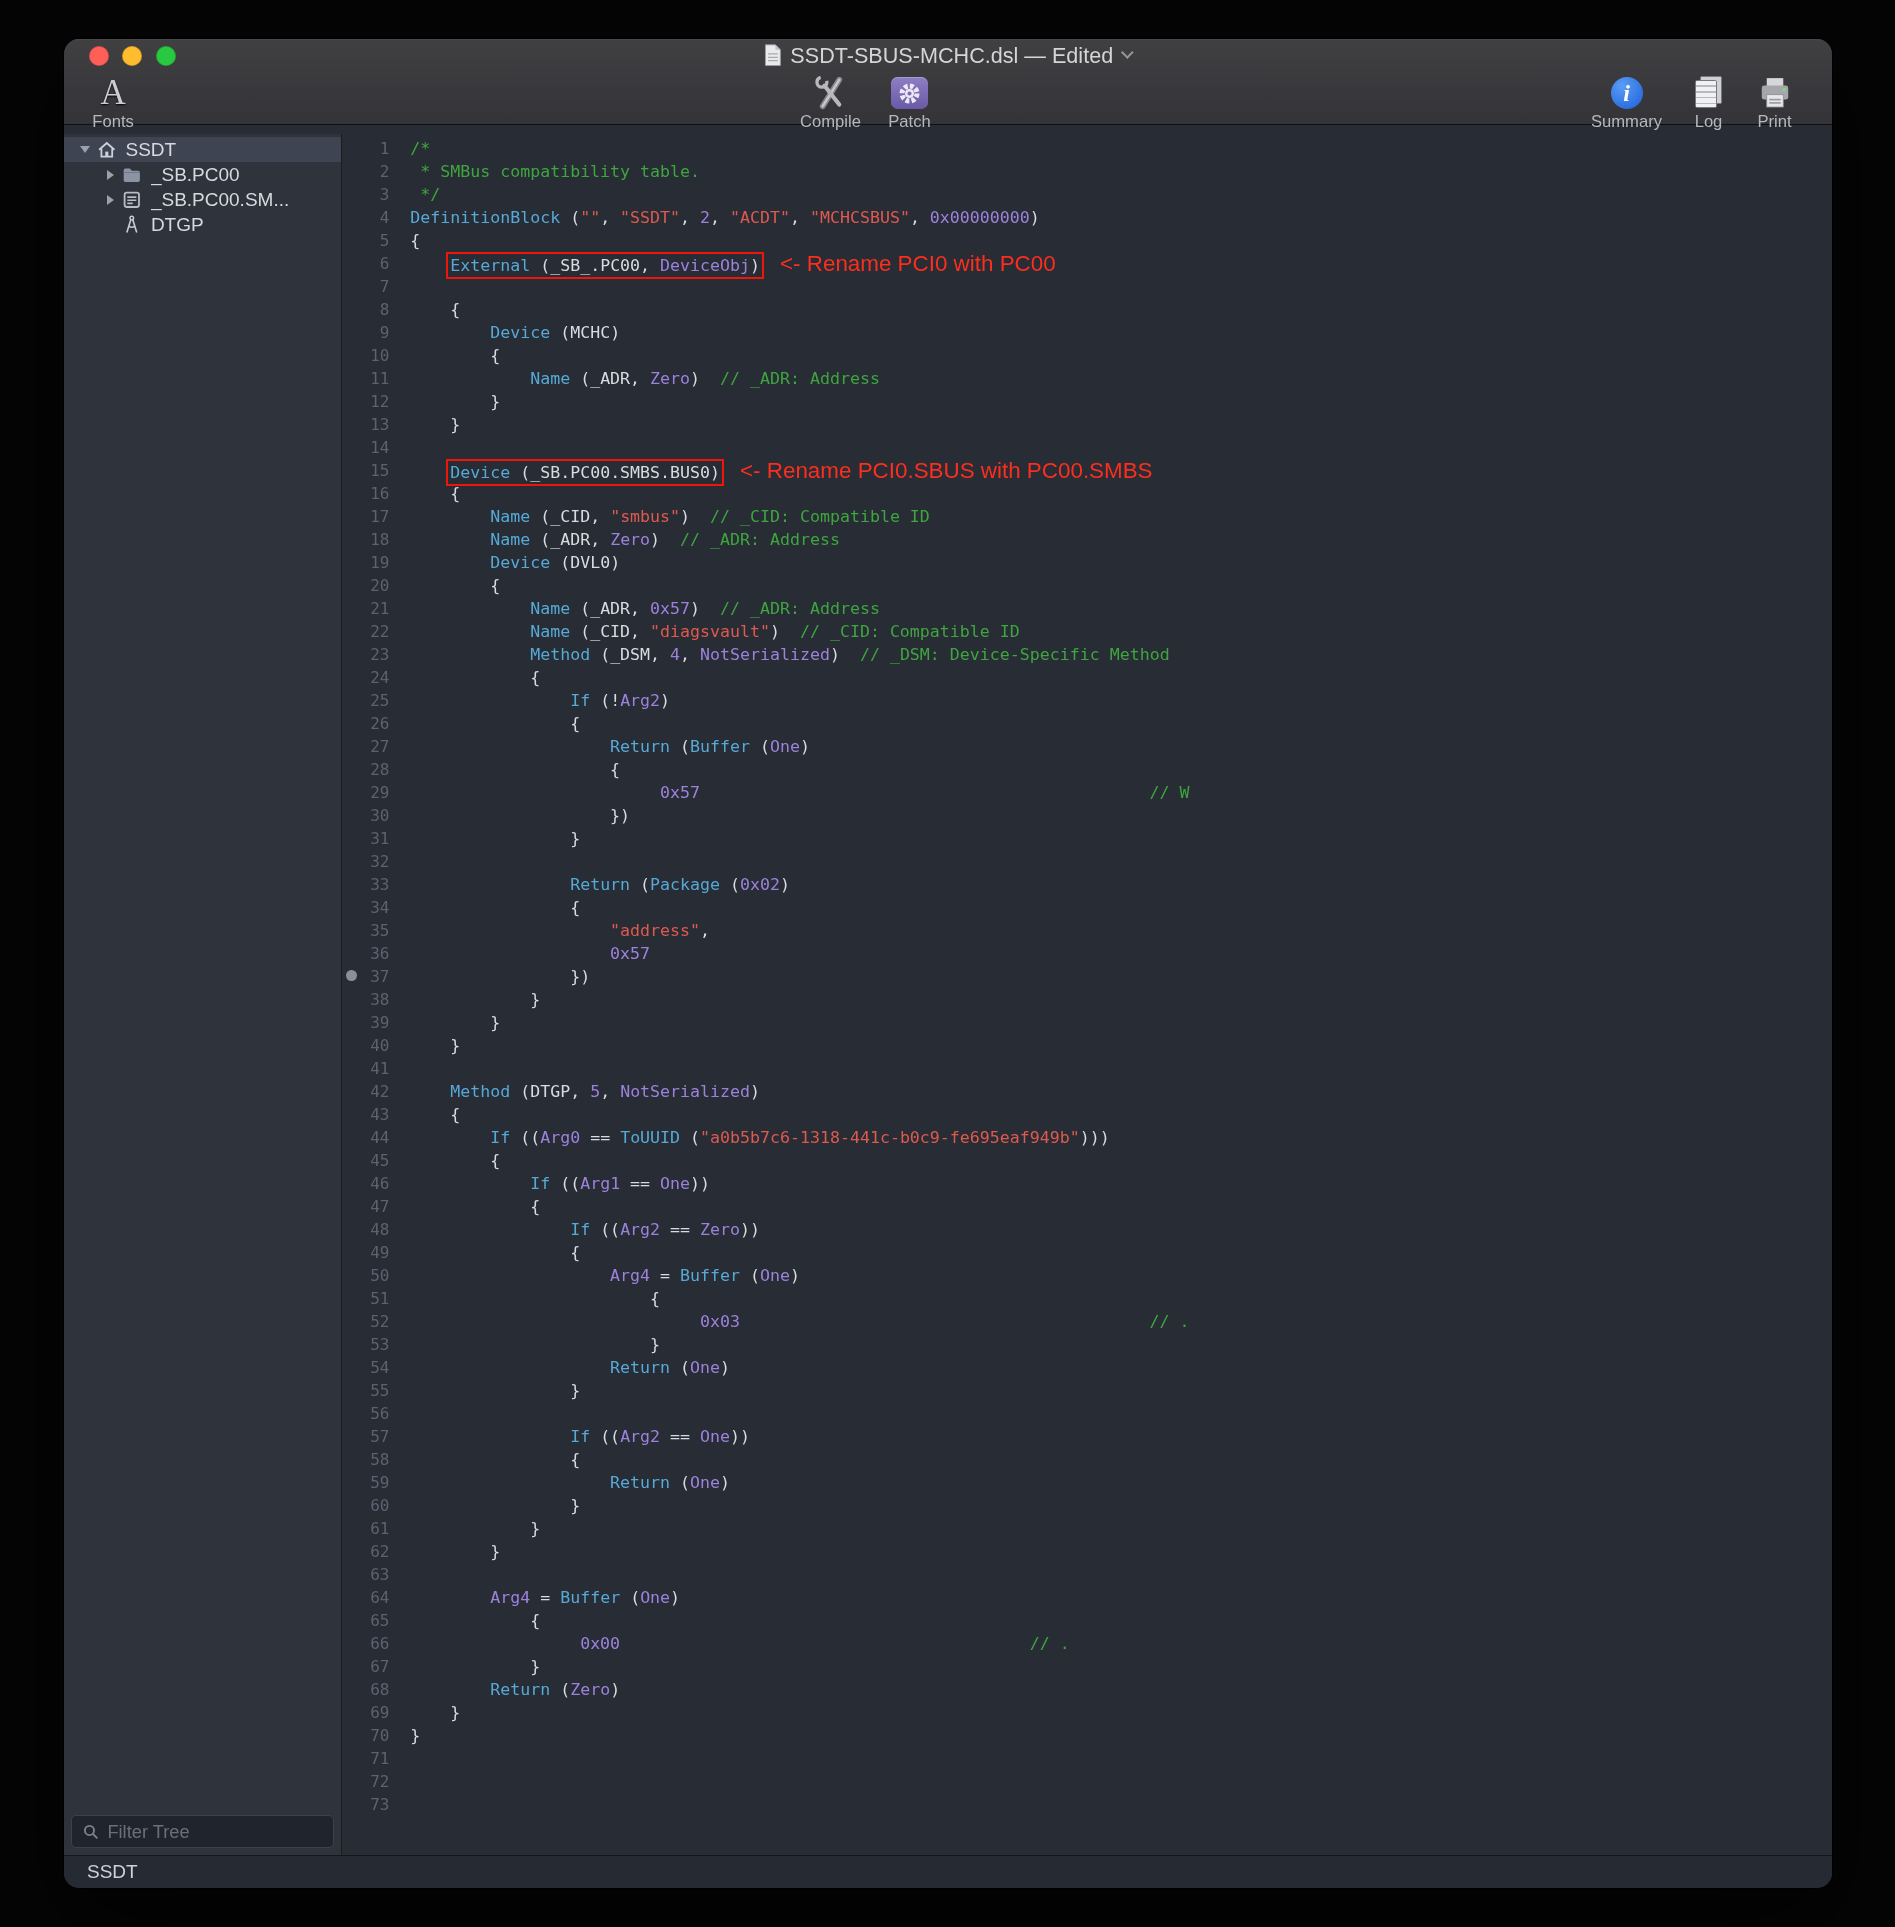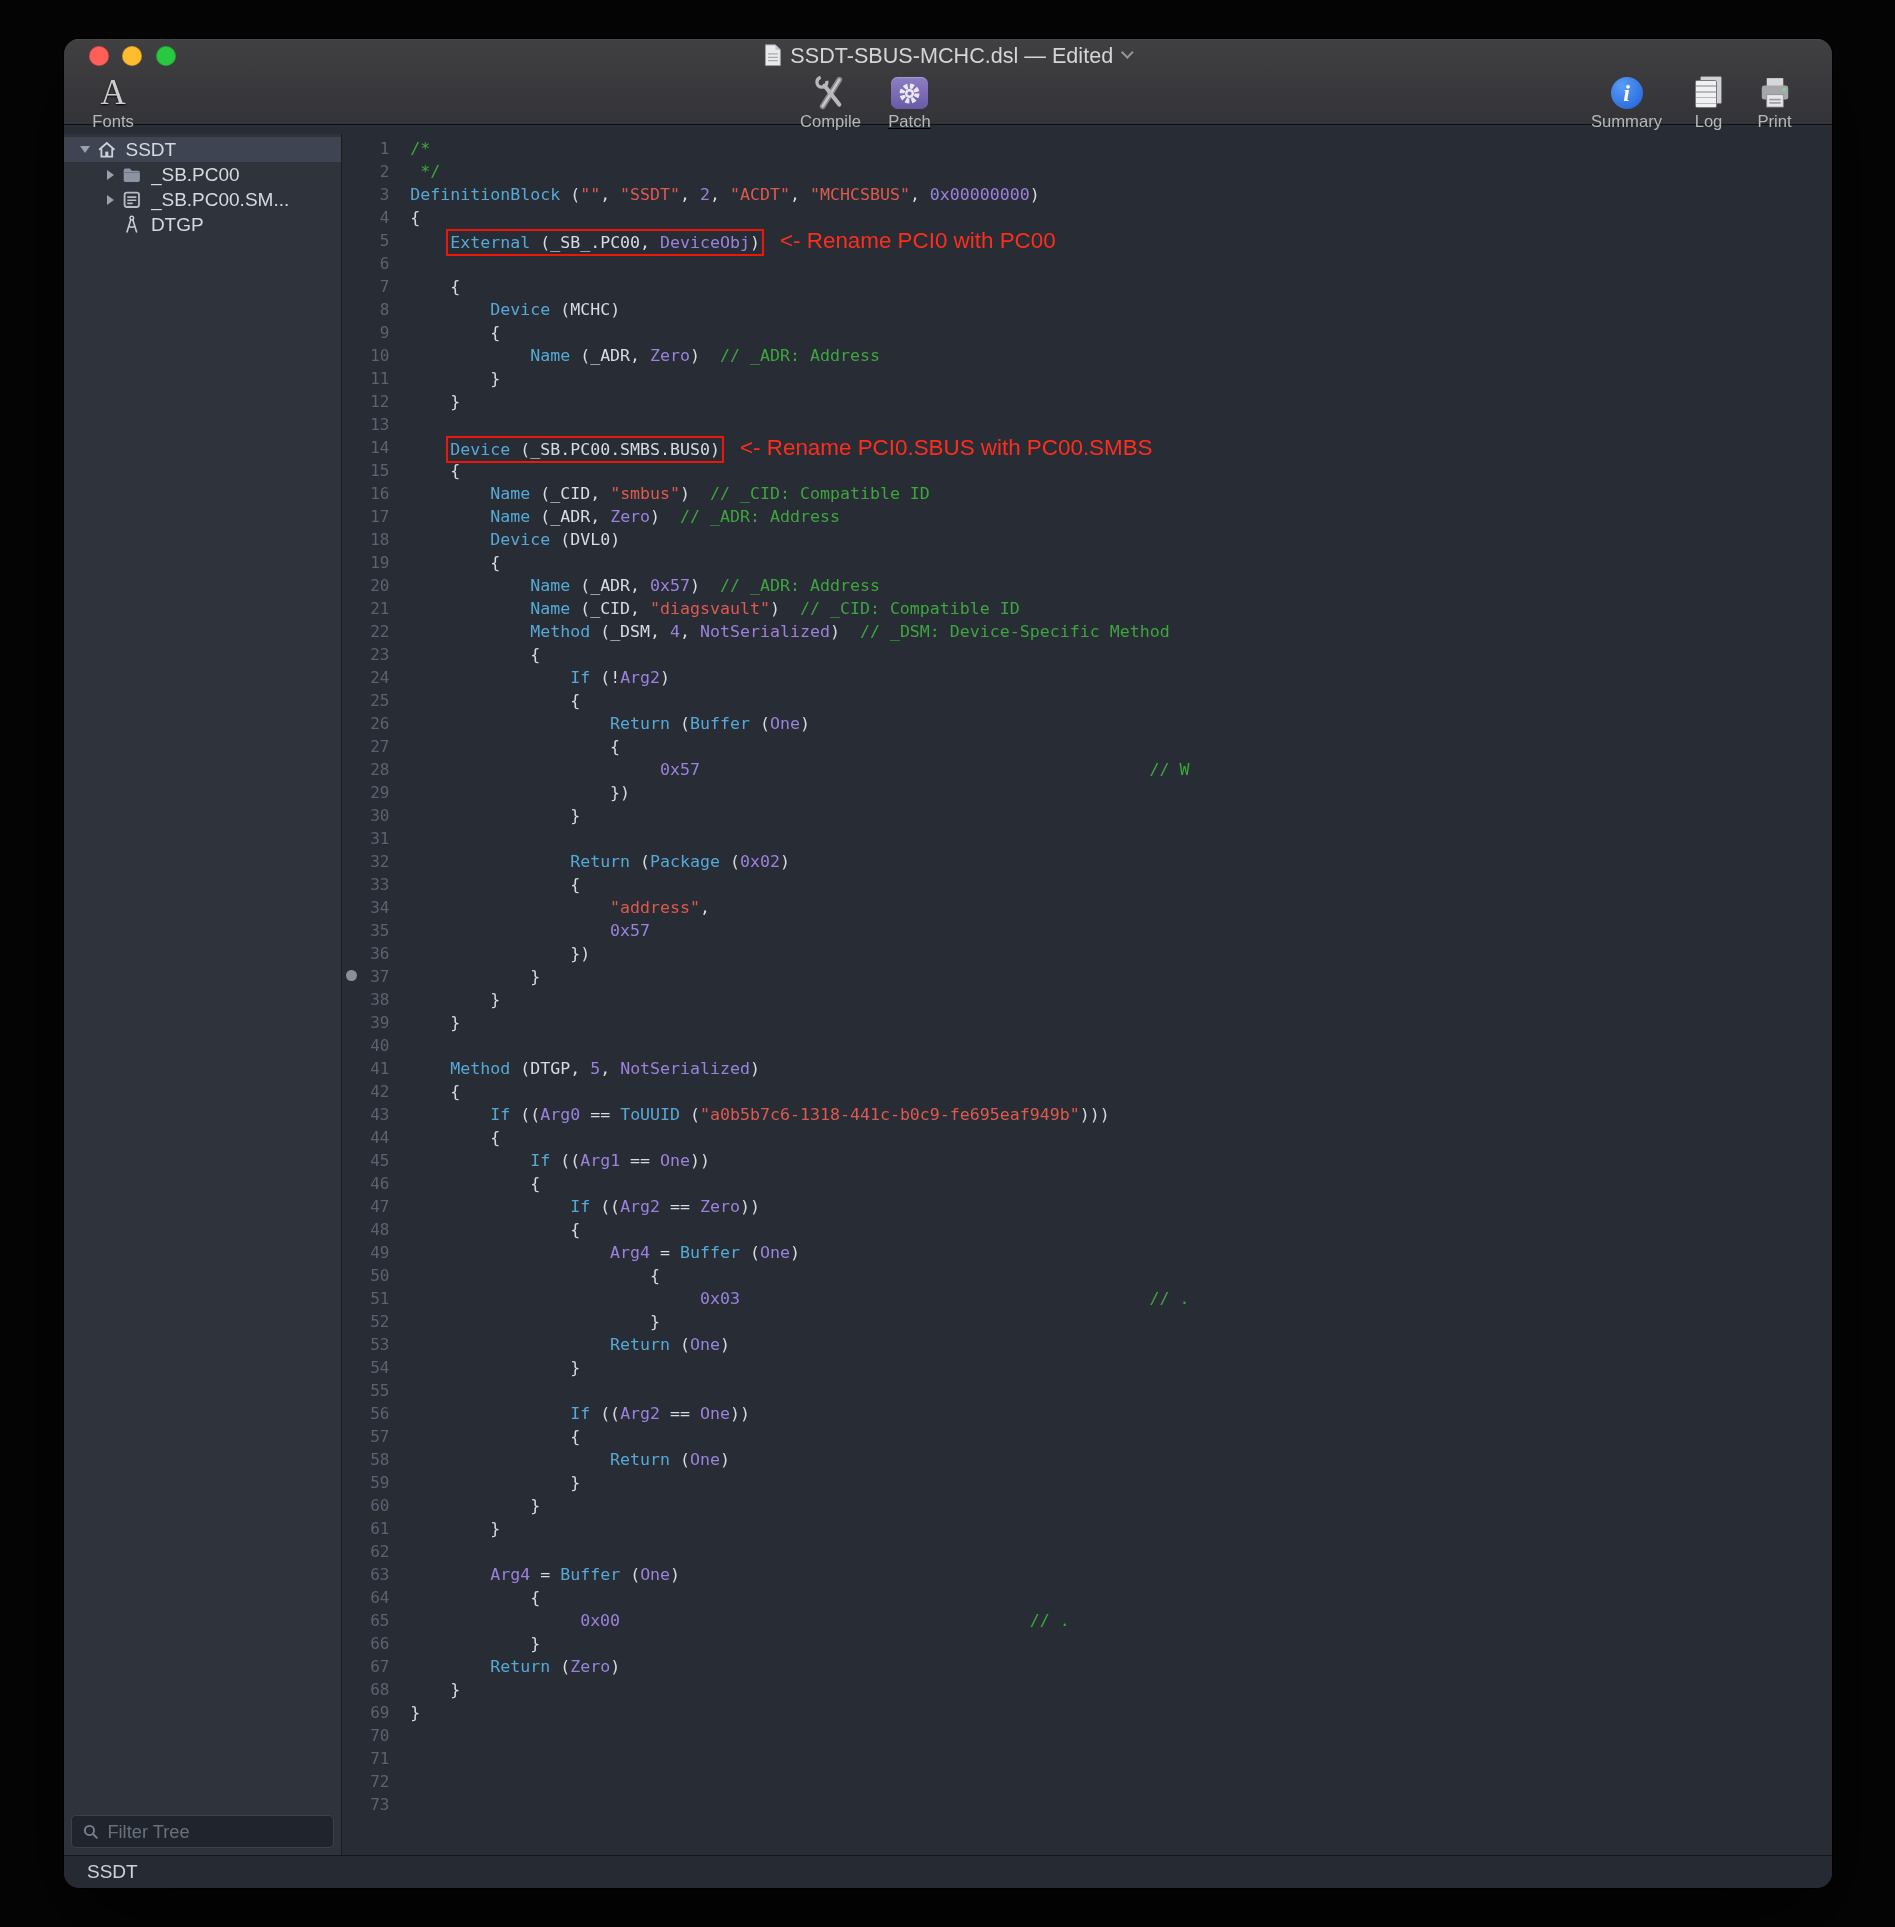--- a/index.html
+++ b/index.html
@@ -112,21 +112,21 @@
           <svg width="38" height="38" viewBox="0 0 46 46">
             <path d="M33 7 L13 39" stroke="#88898c" stroke-width="7" stroke-linecap="round"></path>
             <path d="M33 7 L13 39" stroke="#c6c7ca" stroke-width="3" stroke-linecap="round"></path>
             <circle cx="12" cy="10" r="6" stroke="#b7b8bb" stroke-width="4" fill="none" stroke-dasharray="26 9"></circle>
             <path d="M15 14 L33 37" stroke="#b7b8bb" stroke-width="5" stroke-linecap="round"></path>
           </svg>
         </div>
         <div class="tlabel">Compile</div>
       </div>
 
-      <div class="titem" style="left:808px;text-decoration:underline;">
+      <div class="titem" style="left:808px;">
         <div class="ticon">
           <div class="patch-badge">
             <svg width="25" height="25" viewBox="0 0 30 30">
               <circle cx="15" cy="15" r="9" fill="none" stroke="#ece9f6" stroke-width="6" stroke-dasharray="4.5 2.6"></circle>
               <circle cx="15" cy="15" r="4" fill="none" stroke="#ece9f6" stroke-width="3"></circle>
             </svg>
           </div>
         </div>
         <div class="tlabel">Patch</div>
       </div>
@@ -309,20 +309,21 @@
           <div class="gl">67</div>
           <div class="gl">68</div>
           <div class="gl">69</div>
           <div class="gl">70</div>
           <div class="gl">71</div>
           <div class="gl">72</div>
           <div class="gl">73</div>
         </div>
       <div class="code">
           <div class="cl"><span class="tk-cm">/*</span></div>
+          <div class="cl"><span class="tk-cm"> * SMBus compatibility table.</span></div>
           <div class="cl"><span class="tk-cm"> */</span></div>
           <div class="cl"><span class="tk-kw">DefinitionBlock</span><span class="tk-pl"> (</span><span class="tk-str">""</span><span class="tk-pl">, </span><span class="tk-str">"SSDT"</span><span class="tk-pl">, </span><span class="tk-num">2</span><span class="tk-pl">, </span><span class="tk-str">"ACDT"</span><span class="tk-pl">, </span><span class="tk-str">"MCHCSBUS"</span><span class="tk-pl">, </span><span class="tk-num">0x00000000</span><span class="tk-pl">)</span></div>
           <div class="cl"><span class="tk-pl">{</span></div>
           <div class="cl">    <span class="redbox"><span class="tk-kw">External</span><span class="tk-pl"> (</span><span class="tk-pl">_SB_.PC00</span><span class="tk-pl">, </span><span class="tk-num">DeviceObj</span><span class="tk-pl">)</span></span><span class="annot">&lt;- Rename PCI0 with PC00</span></div>
           <div class="cl"></div>
           <div class="cl">    <span class="tk-pl">{</span></div>
           <div class="cl">        <span class="tk-kw">Device</span><span class="tk-pl"> (</span><span class="tk-pl">MCHC</span><span class="tk-pl">)</span></div>
           <div class="cl">        <span class="tk-pl">{</span></div>
           <div class="cl">            <span class="tk-kw">Name</span><span class="tk-pl"> (</span><span class="tk-pl">_ADR</span><span class="tk-pl">, </span><span class="tk-num">Zero</span><span class="tk-pl">)  </span><span class="tk-cm">// _ADR: Address</span></div>
           <div class="cl">        <span class="tk-pl">}</span></div>

